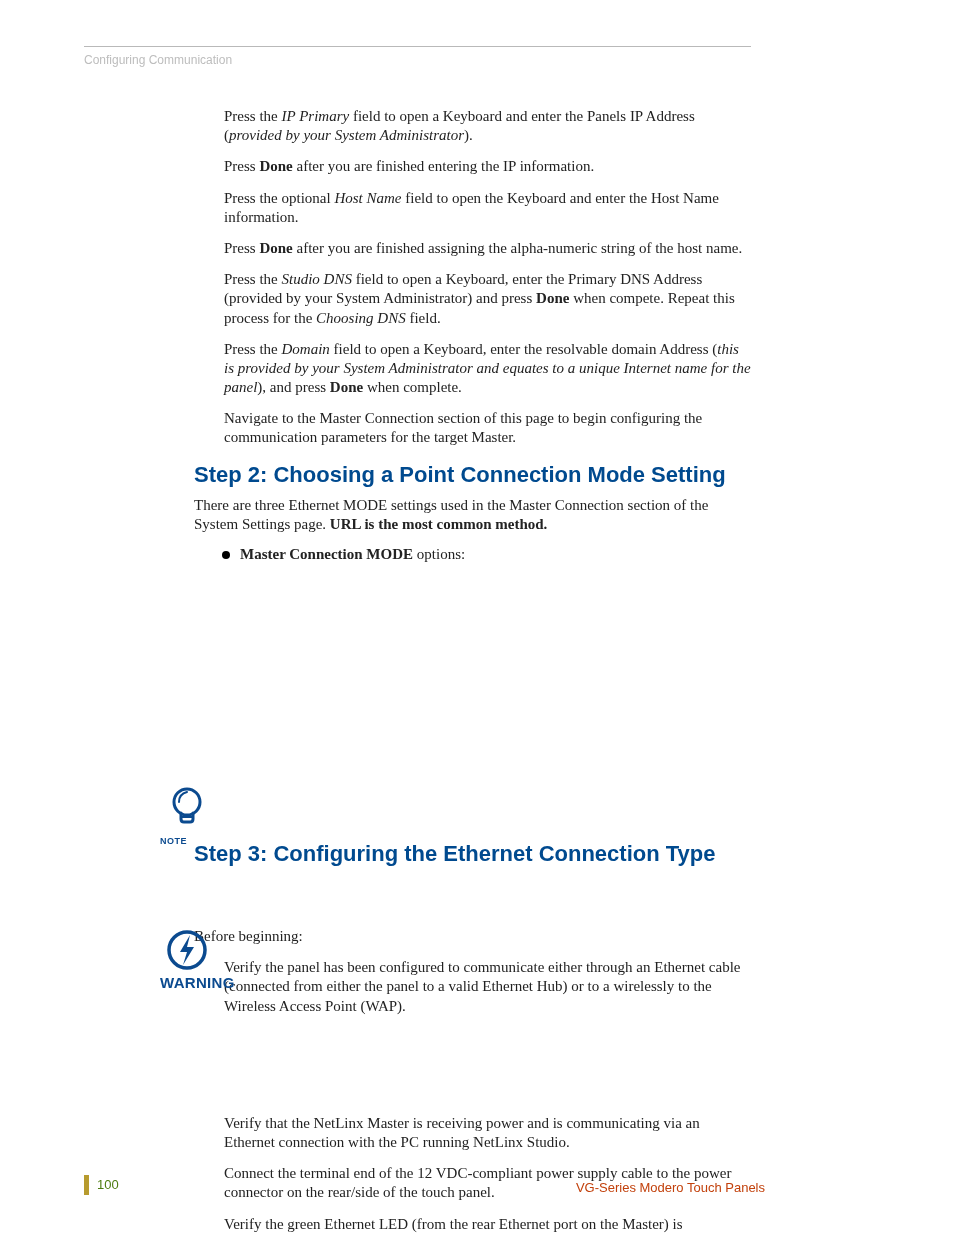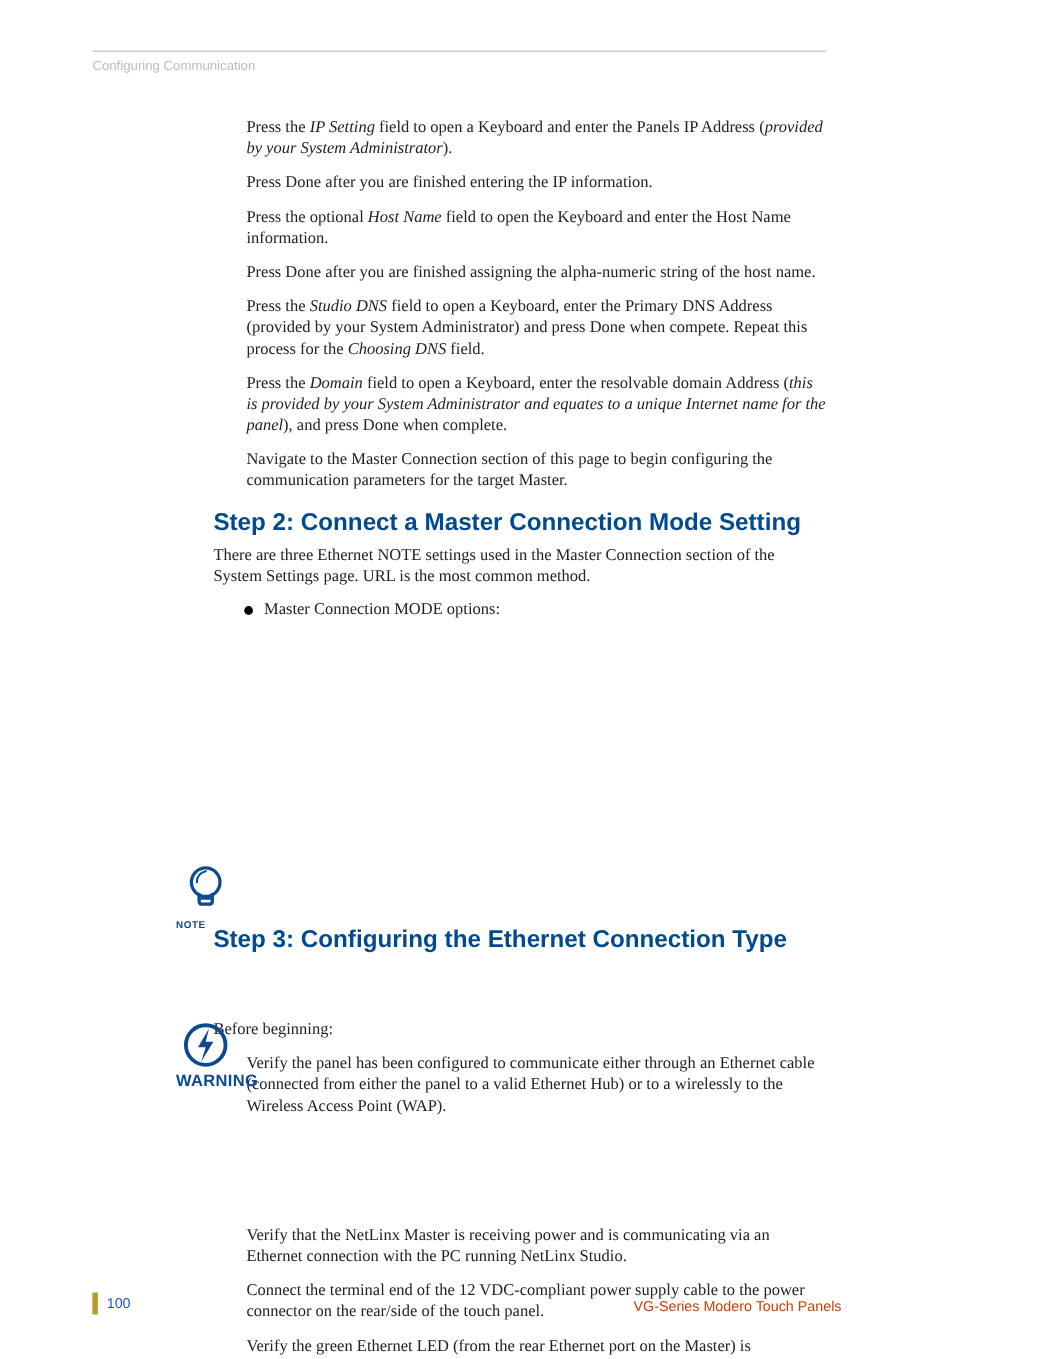--- a/index.html
+++ b/index.html
@@ -91,47 +91,47 @@
     position: absolute;
     left: 84px;
     right: 70px;
     bottom: 40px;
     display: flex;
     align-items: flex-end;
     justify-content: space-between;
   }
   .page-num {
     font-family: "Helvetica Neue", Helvetica, Arial, sans-serif;
-    color: #1d4ed8;
+    color: #4d7c0f;
     font-size: 13px;
     border-left: 5px solid #b79b2e;
     padding-left: 8px;
     line-height: 20px;
     height: 20px;
   }
   .footer-title {
     font-family: "Helvetica Neue", Helvetica, Arial, sans-serif;
     color: #c2410c;
     font-size: 13px;
   }
-  b { font-weight: 400; text-align: right; }
+  b { font-weight: 700; text-align: right; }
   i { font-style: italic; }
   .before-block { margin-left: -30px; margin-top: 60px;}
 </style>
 </head>
 <body>
 
 <div class="page">
   <div class="top-rule"></div>
   <div class="running-head">Configuring Communication</div>
 
   <div class="body-col">
 
     <p class="para">
-      <span>Press the </span><i>IP Setting</i><span> field to open a Keyboard and enter the Panels IP Address (</span><i>provided by your System Administrator</i><span>).</span>
+      <span>Press the </span><i>IP Primary</i><span> field to open a Keyboard and enter the Panels IP Address (</span><i>provided by your System Administrator</i><span>).</span>
     </p>
 
     <p class="para">
       <span>Press </span><b>Done</b><span> after you are finished entering the IP information.</span>
     </p>
 
 
     <p class="para">
       <span>Press the optional </span><i>Host Name</i><span> field to open the Keyboard and enter the Host Name information.</span>
     </p>
@@ -143,25 +143,25 @@
     <p class="para">
       <span>Press the </span><i>Studio DNS</i><span> field to open a Keyboard, enter the Primary DNS Address (provided by your System Administrator) and press </span><b>Done</b><span> when compete. Repeat this process for the </span><i>Choosing DNS</i><span> field.</span>
     </p>
 
     <p class="para">
       <span>Press the </span><i>Domain</i><span> field to open a Keyboard, enter the resolvable domain Address (</span><i>this is provided by your System Administrator and equates to a unique Internet name for the panel</i><span>), and press </span><b>Done</b><span> when complete.</span>
     </p>
 
     <p class="para">Navigate to the Master Connection section of this page to begin configuring the communication parameters for the target Master.</p>
 
-    <div class="h2">Step 2: Connect a Master Connection Mode Setting</div>
+    <div class="h2">Step 2: Choosing a Point Connection Mode Setting</div>
 
     <div class="sub-body">
       <p class="para">
-        <span>There are three Ethernet NOTE settings used in the Master Connection section of the System Settings page. </span><b>URL is the most common method.</b>
+        <span>There are three Ethernet MODE settings used in the Master Connection section of the System Settings page. </span><b>URL is the most common method.</b>
       </p>
       <div class="bullet-row">
         <span class="bullet-dot"></span>
         <span>
           <b>Master Connection MODE</b><span> options:</span>
         </span>
       </div>
     </div>
 
     <div style="height:260px"></div>

